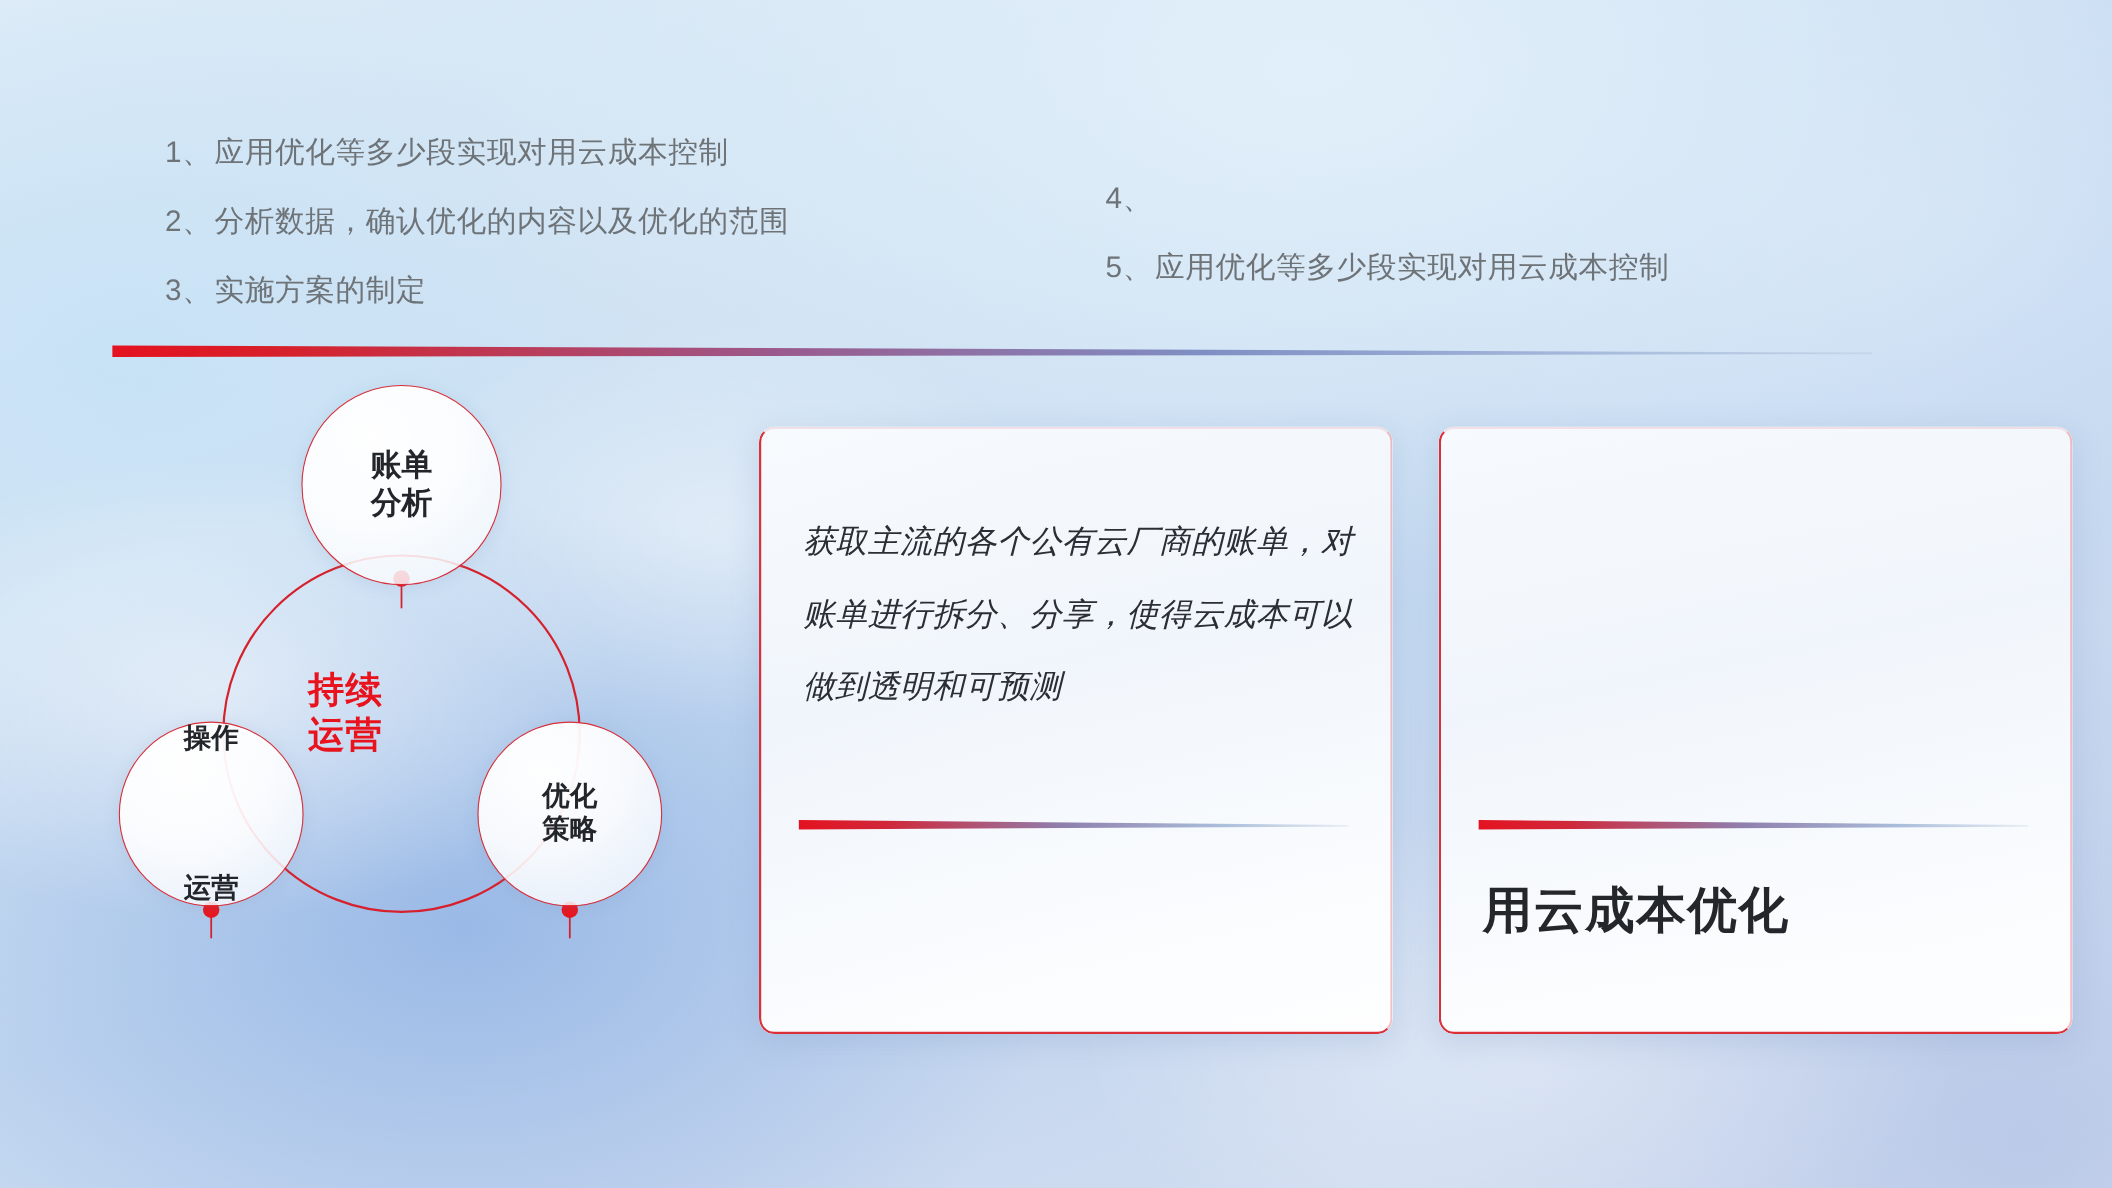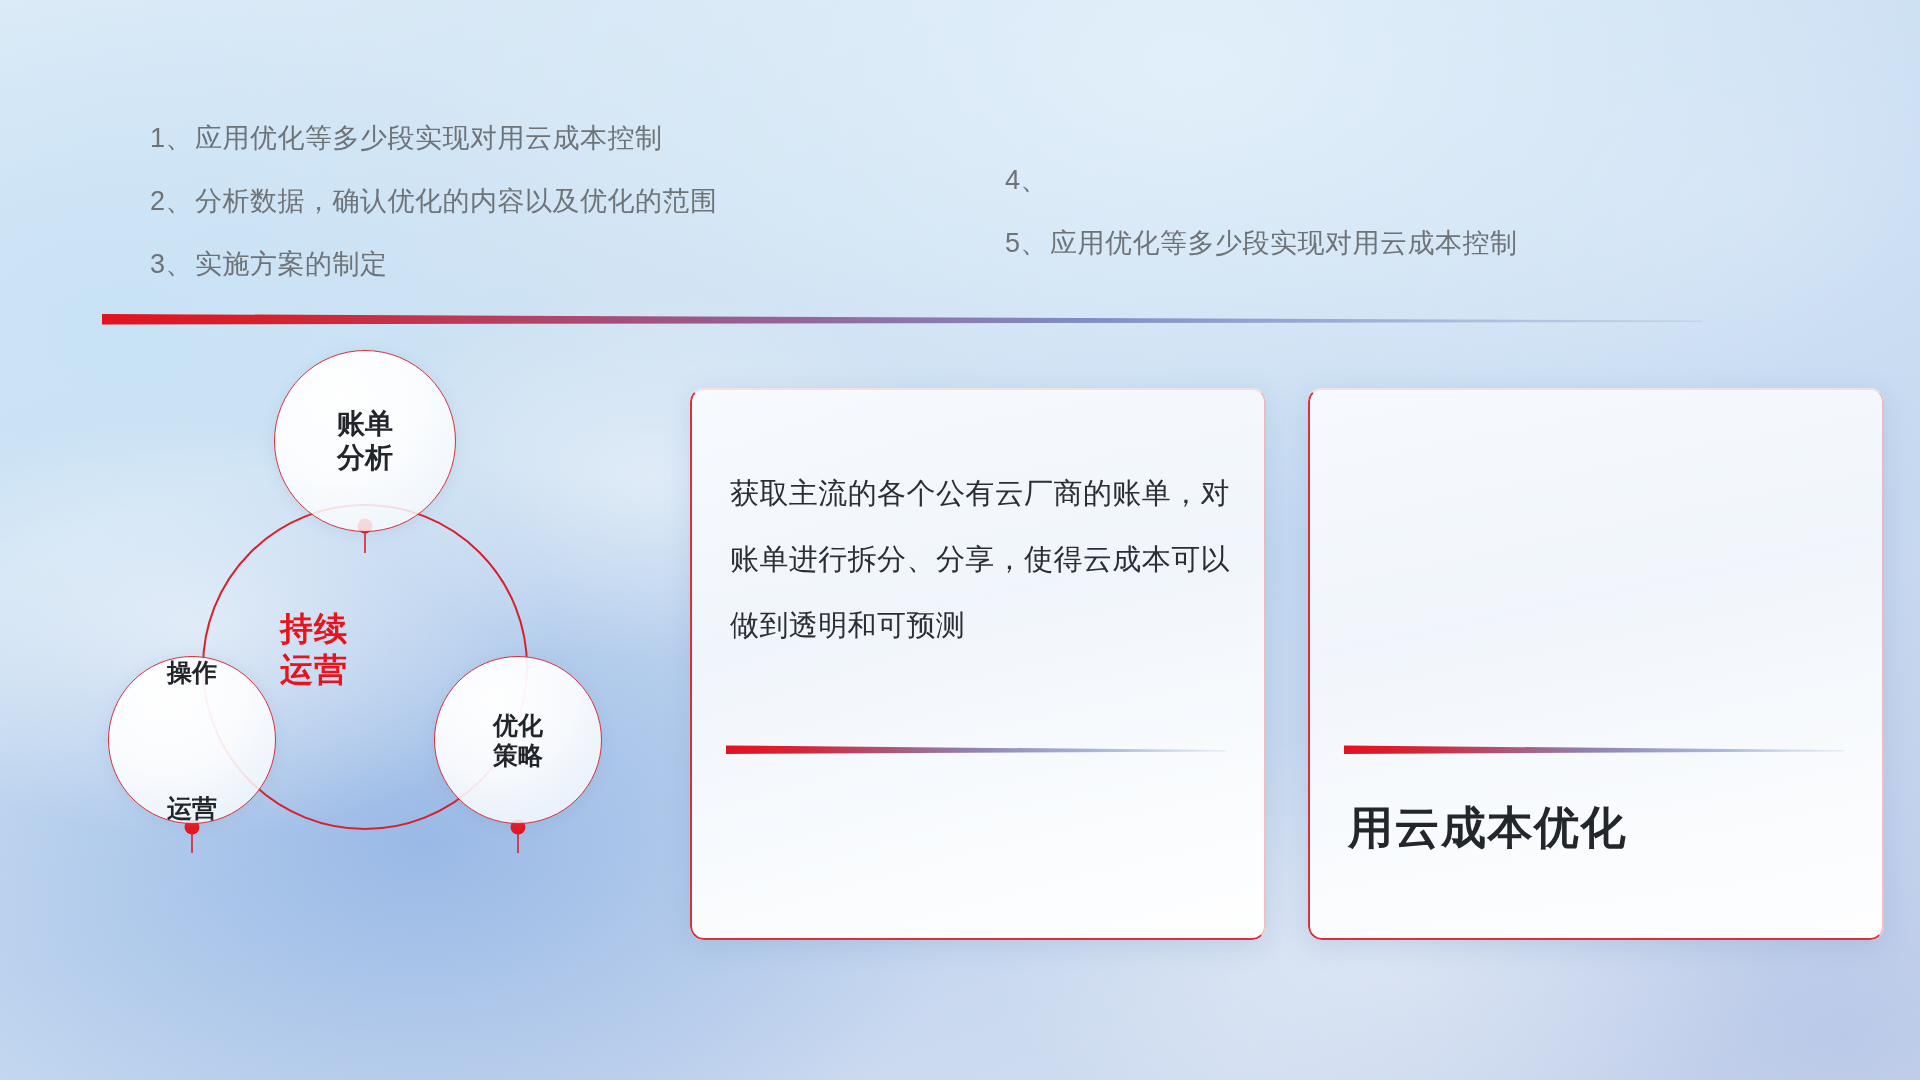--- a/index.html
+++ b/index.html
@@ -51,21 +51,21 @@
     position:absolute;
     left:102px; top:312px;
     width:1600px; height:14px;
     pointer-events:none;
   }
 
   
   #diagram{
     position:absolute;
     left:90px; top:350px;
-    width:560px; height:600px;
+    width:560px; height:600px;font-family:Liberation Serif, serif;
   }
   .node-circle{
     position:absolute;
     border-radius:50%;
     border:1.6px solid #d7303a;
     display:flex;
     flex-direction:column;
     align-items:center;
     justify-content:center;
     color:#22252a;
@@ -125,21 +125,21 @@
     width:576px; height:552px;
     border-radius:14px;
     background:linear-gradient(168deg,
         rgba(248,251,254,0.96) 0%,
         rgba(243,247,252,0.95) 40%,
         rgba(250,252,254,0.97) 72%,
         rgba(255,255,255,0.98) 100%);
     box-shadow:0 6px 26px rgba(110,140,185,0.22);
     overflow:hidden;
   }
-  #card-1{ left:690px; }
+  #card-1{ left:690px;font-style:italic; }
   #card-2{ left:1308px; }
   .card-edge{
     position:absolute;
     left:0; top:0;
     width:100%; height:100%;
     border-radius:14px;
     border-left:2px solid #d9303a;
     border-bottom:2px solid #d9303a;
     border-right:2px solid rgba(217,48,58,0.30);
     border-top:2px solid rgba(217,48,58,0.12);

